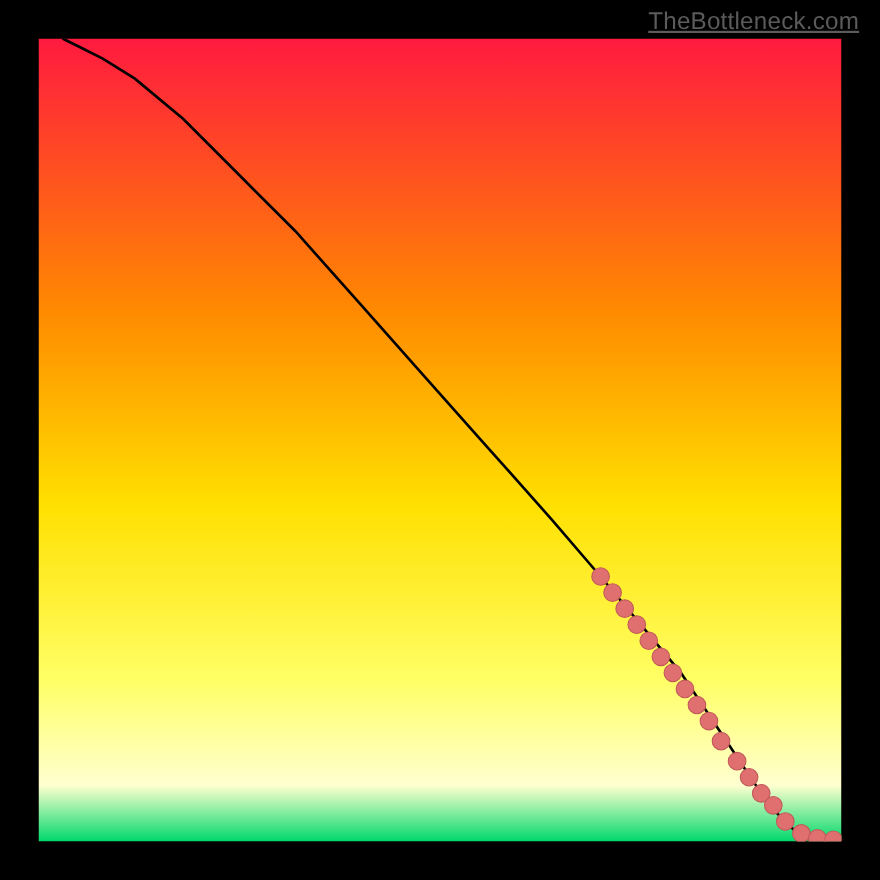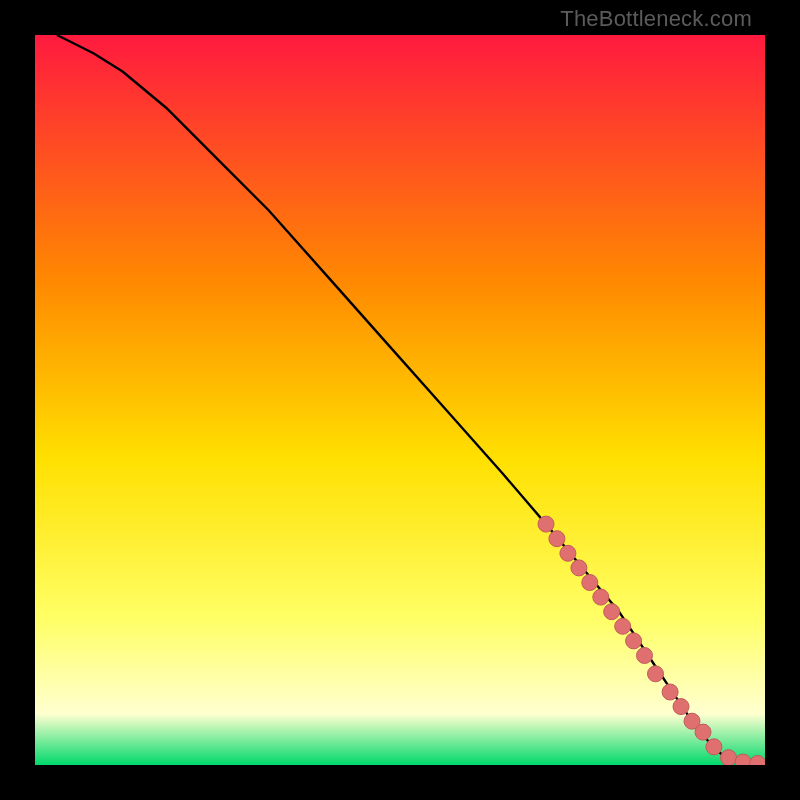--- a/index.html
+++ b/index.html
@@ -22,24 +22,25 @@
   .plot {
     position: absolute;
     left: 0;
     top: 0;
     width: 730px;
     height: 730px;
   }
   .watermark {
     position: absolute;
     top: 6px;
-    right: 48px;
+    right: 19px;
     color: #5b5b5b;
     font-size: 22px;
     letter-spacing: 0.2px;
+    text-decoration: underline;
   }
   svg { display: block; }
 </style>
 </head>
 <body>
 
 <div class="frame">
   <svg class="plot" viewBox="0 0 730 730" preserveAspectRatio="none">
     <defs>
       <linearGradient id="bg" x1="0" y1="0" x2="0" y2="1">

